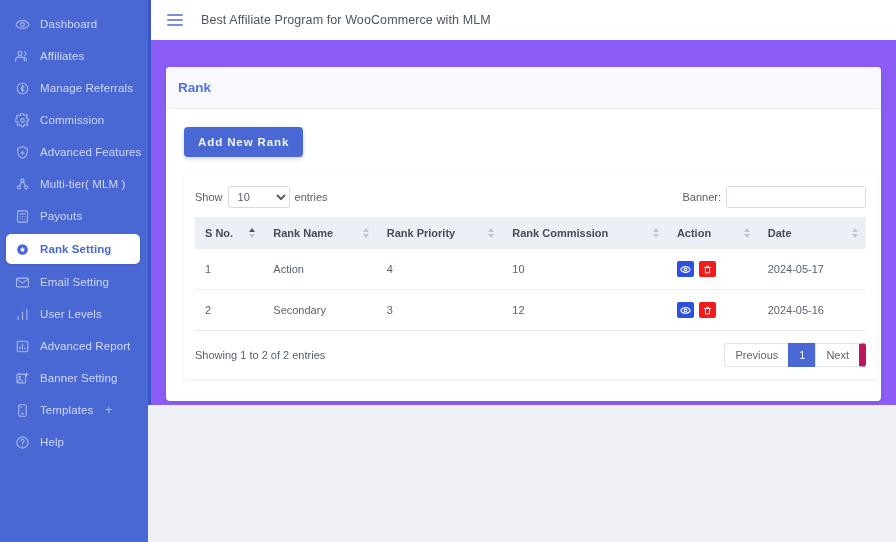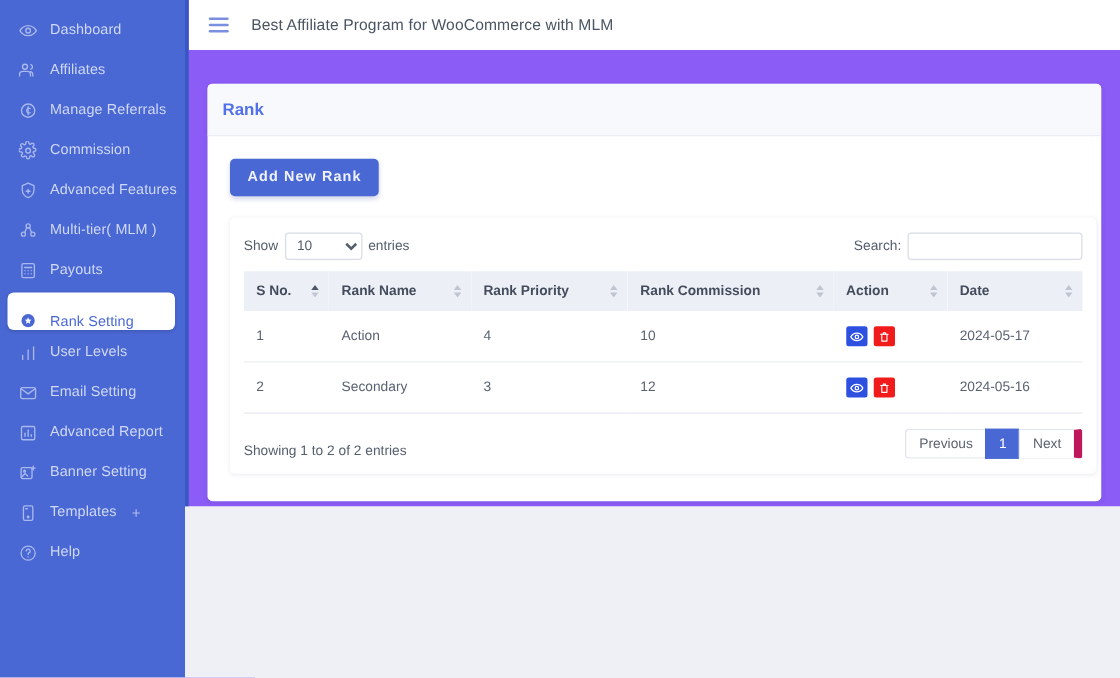--- a/index.html
+++ b/index.html
@@ -35,28 +35,27 @@
     width: 16px; height: 16px;
     margin-right: 10px;
     flex-shrink: 0;
     display: flex; align-items: center; justify-content: center;
     opacity: .72;
   }
   .nav-item .nav-ico svg { display:block; }
   .nav-item.active {
     background: #ffffff;
     color: #4a68d4;
-    font-weight: normal;
+    font-weight: bold;
     border-radius: 5px;
     margin-left: 6px;
     margin-right: 8px;
     padding-left: 8px;
     height: 30px;
     box-shadow: 0 1px 3px rgba(0,0,0,.13);
-    align-items: flex-end;
   }
   .nav-item.active .nav-ico { opacity: 1; }
   .nav-plus {
     margin-left: 12px;
     font-size: 12px;
     opacity: .75;
   }
 
   
   .main {
@@ -204,21 +203,21 @@
     border-radius: 2px;
     margin-right: 5px;
     cursor: pointer;
     vertical-align: middle;
   }
   .act-view { background: #2d50e0; }
   .act-del  { background: #f21b1b; }
   .act-btn svg { display:block; }
 
   .tbl-footer {
-    display: flex; align-items: flex-end; justify-content: space-between;
+    display: flex; align-items: center; justify-content: space-between;
     padding-top: 12px;
   }
   .tbl-info { font-size: 11px; color: #555e6d; }
   .pager { display: flex; }
   .pager a {
     font-size: 11px;
     color: #5c6470;
     border: 1px solid #dfe3ea;
     border-right: none;
     padding: 5px 10px;
@@ -315,35 +314,35 @@
           <svg width="15" height="15" viewBox="0 0 24 24" fill="none" stroke="currentColor" stroke-width="1.7" stroke-linecap="round" stroke-linejoin="round">
             <circle cx="12" cy="12" r="8.5" fill="currentColor" stroke="none"></circle>
             <path d="M12 7.6l1.3 2.8 3 .4-2.2 2.1.5 3-2.6-1.4-2.6 1.4.5-3-2.2-2.1 3-.4Z" fill="#fff" stroke="none"></path>
           </svg>
         </span>
         <span>Rank Setting</span>
       </div>
       <div class="nav-item">
         <span class="nav-ico">
           <svg width="15" height="15" viewBox="0 0 24 24" fill="none" stroke="currentColor" stroke-width="1.7" stroke-linecap="round" stroke-linejoin="round">
+            <rect x="2.5" y="5" width="19" height="14" rx="2"></rect>
+            <path d="M3 6.5 12 13l9-6.5"></path>
+          </svg>
+        </span>
+        <span>Email Setting</span>
+      </div>
+      <div class="nav-item">
+        <span class="nav-ico">
+          <svg width="15" height="15" viewBox="0 0 24 24" fill="none" stroke="currentColor" stroke-width="1.7" stroke-linecap="round" stroke-linejoin="round">
             <path d="M5 20v-5"></path>
             <path d="M12 20V8"></path>
             <path d="M19 20V4"></path>
           </svg>
         </span>
         <span>User Levels</span>
-      </div>
-      <div class="nav-item">
-        <span class="nav-ico">
-          <svg width="15" height="15" viewBox="0 0 24 24" fill="none" stroke="currentColor" stroke-width="1.7" stroke-linecap="round" stroke-linejoin="round">
-            <rect x="2.5" y="5" width="19" height="14" rx="2"></rect>
-            <path d="M3 6.5 12 13l9-6.5"></path>
-          </svg>
-        </span>
-        <span>Email Setting</span>
       </div>
       <div class="nav-item">
         <span class="nav-ico">
           <svg width="15" height="15" viewBox="0 0 24 24" fill="none" stroke="currentColor" stroke-width="1.7" stroke-linecap="round" stroke-linejoin="round">
             <rect x="3.5" y="3.5" width="17" height="17" rx="2"></rect>
             <path d="M8 16v-4"></path>
             <path d="M12 16V8"></path>
             <path d="M16 16v-2"></path>
           </svg>
         </span>
@@ -408,21 +407,21 @@
 
         <div class="table-wrap">
 
           <div class="tbl-controls">
             <div class="len-wrap">
               <span>Show</span>
               <select id="len-select"><option value="10">10</option><option value="25">25</option><option value="50">50</option><option value="100">100</option></select>
               <span>entries</span>
             </div>
             <div class="search-wrap">
-              <label>Search:</label>
+              <label>Banner:</label>
               <input type="text" value="" placeholder="" style="">
             </div>
           </div>
 
           <table>
             <thead>
               <tr id="head-row">
                   <th class="sorted"><span>S No.</span><span class="sort">
                       <span class="up"></span>
                       <span class="dn"></span>

